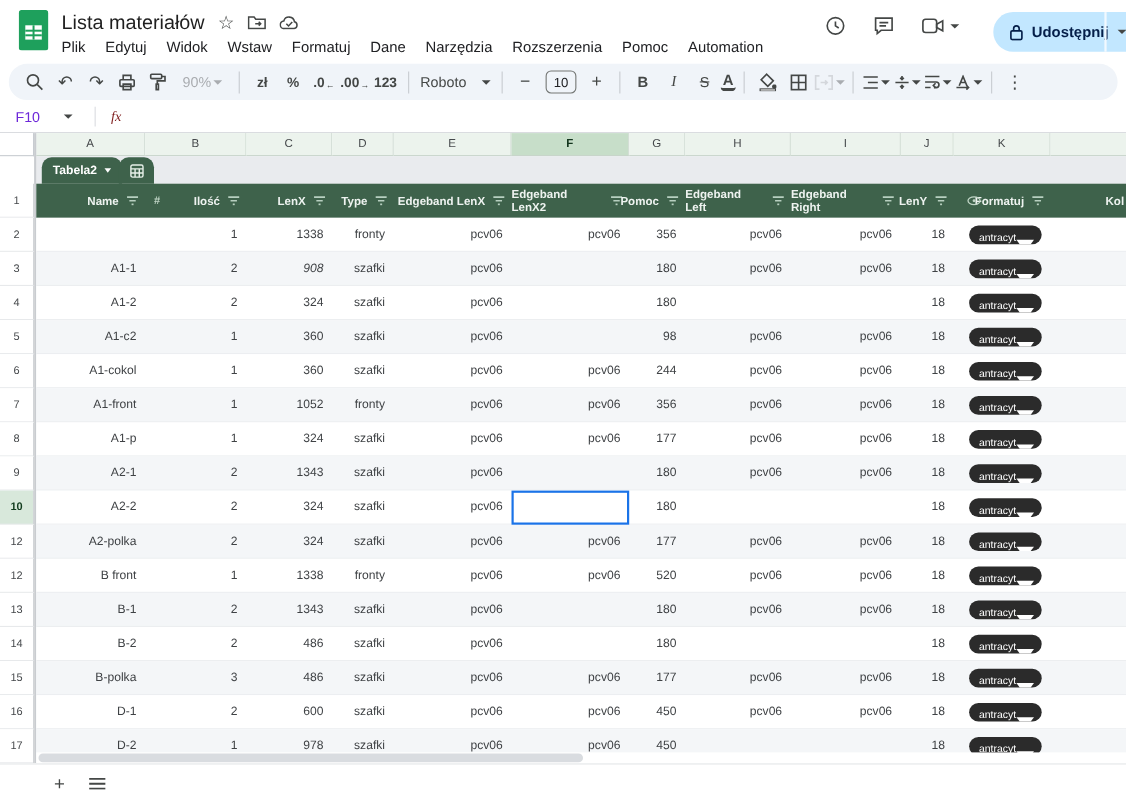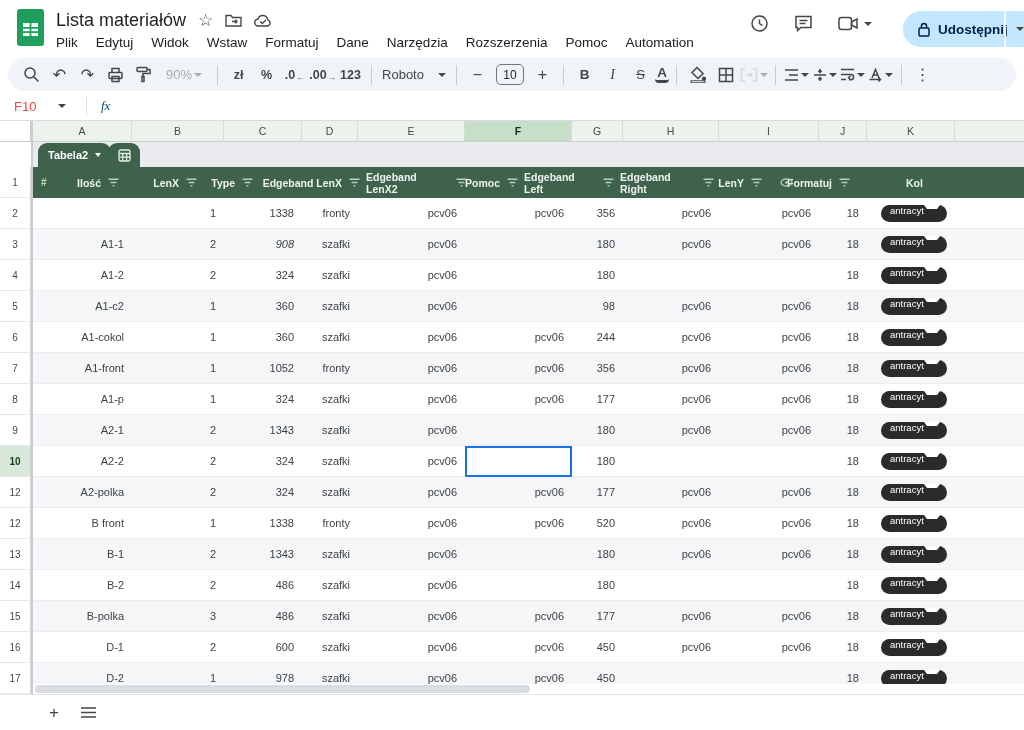--- a/index.html
+++ b/index.html
@@ -41,23 +41,23 @@
              align-items:center;justify-content:center;font-size:12px;color:#202124;margin:0 4px;}
   .bbtn{font-weight:700;font-size:13.5px;}
   .ibtn{font-style:italic;font-family:"Liberation Serif",serif;font-size:14px;}
   .sbtn{text-decoration:line-through;font-size:13px;}
   .abtn{font-size:13.5px;font-weight:700;border-bottom:3px solid #444746;line-height:12px;height:16px;min-width:14px;}
   .mini-arrow{font-size:8px;margin-top:6px;margin-left:-1px;}
 
   
   .fbar{position:absolute;left:0;top:92px;width:1024px;height:29px;background:#fff;
         border-bottom:1px solid #dadce0;display:flex;align-items:center;}
-  .namebox{width:84px;padding-left:14px;font-size:13px;color:#ef4444;display:flex;align-items:center;gap:22px;}
+  .namebox{width:84px;padding-left:14px;font-size:13px;color:#6d28d9;display:flex;align-items:center;gap:22px;}
   .fbar .vdiv{width:1px;height:18px;background:#dadce0;margin:0 8px 0 2px;}
-  .fx{font-family:"Liberation Serif",serif;font-style:italic;color:#0c4a6e;font-size:13px;padding-left:6px;}
+  .fx{font-family:"Liberation Serif",serif;font-style:italic;color:#7f1d1d;font-size:13px;padding-left:6px;}
 
   
   .sheet{position:absolute;left:0;top:121px;width:1024px;height:573px;overflow:hidden;background:#fff;}
   .corner{position:absolute;left:0;top:0;width:31px;height:21px;background:#fff;
           border-right:1px solid #c8ccd1;border-bottom:1px solid #c8ccd1;}
   .colhdr-cell{position:absolute;top:0;height:21px;background:#ecf3ed;border-right:1px solid #d4ded6;
                border-bottom:1px solid #c8d4ca;display:flex;align-items:center;justify-content:center;
                font-size:10.5px;color:#45484b;}
   .colhdr-cell.sel{background:#c7dec9;color:#12331c;font-weight:700;}
   .gutterline{position:absolute;left:31px;top:0;width:2px;height:573px;background:#c9ccd0;}
@@ -71,21 +71,21 @@
   .thcell{position:relative;height:31px;display:flex;align-items:center;justify-content:flex-end;
           padding-right:6px;color:#eef3f0;font-size:10.5px;font-weight:700;gap:7px;flex:none;}
   .thcell .ticon{position:absolute;left:8px;color:#bfd4c5;font-size:10px;font-weight:700;display:flex;}
   .rowswrap{position:absolute;left:33px;top:77px;width:1012px;height:496px;}
   .trow{display:flex;height:31px;background:#fff;border-bottom:1px solid #eceef0;}
   .trow.band{background:#f4f6f8;}
   .tcell{height:30px;display:flex;align-items:center;justify-content:flex-end;
          padding-right:8px;font-size:11px;color:#3f4245;flex:none;overflow:hidden;}
   .tcell.mat{justify-content:flex-start;padding-left:14px;}
   .mpill{width:72px;height:17px;border-radius:9px;background:#2b2b2b;color:#fff;display:flex;
-         align-items:flex-start;padding:0 7px 0 9px;font-size:9.5px;gap:0;}
+         align-items:flex-end;padding:0 7px 0 9px;font-size:9.5px;gap:0;}
   .mpill span{flex:1;}
   .gutter{position:absolute;left:0;top:46px;width:31px;}
   .gcell{height:31px;display:flex;align-items:center;justify-content:center;font-size:10px;
          color:#45484b;border-bottom:1px solid #e7e9eb;border-right:1px solid #d2d5d8;background:#fff;}
   .gcell.sel{background:#d8e8db;color:#133d1f;font-weight:700;}
   .selbox{position:absolute;left:465px;top:325px;width:107px;height:31px;background:#fff;
           border:2px solid #1a73e8;}
   .hscroll{position:absolute;left:33px;top:563px;width:991px;height:10px;background:#fff;}
   .hthumb{position:absolute;left:2px;top:1px;width:495px;height:8px;border-radius:4px;background:#d9dce0;}
 
@@ -340,20 +340,28 @@
       <span class="caret white"></span>
     </div>
     <div class="tchip2">
       <svg width="13" height="13" viewBox="0 0 13 13" fill="none" stroke="#e6efe8" stroke-width="1.3">
         <rect x="1" y="1" width="11" height="11" rx="1.5"></rect>
           <path d="M1 4.5h11M4.8 4.5V12M8.6 4.5V12M1 8.2h11"></path>
       </svg>
     </div>
 
     <div class="thead" id="thead">
+        <div class="thcell" style="width: 99px;">
+          <span>Name</span>
+          <span>
+            <svg width="11" height="9" viewBox="0 0 11 9" stroke="#b7cfc0" stroke-width="1.4">
+              <path d="M0.5 1.2h10M2.6 4.5h5.8M4.6 7.8h1.8"></path>
+            </svg>
+          </span>
+        </div>
         <div class="thcell" style="width: 92px;">
           <span class="ticon">#</span>
           <span>Ilość</span>
           <span>
             <svg width="11" height="9" viewBox="0 0 11 9" stroke="#b7cfc0" stroke-width="1.4">
               <path d="M0.5 1.2h10M2.6 4.5h5.8M4.6 7.8h1.8"></path>
             </svg>
           </span>
         </div>
         <div class="thcell" style="width: 78px;">

